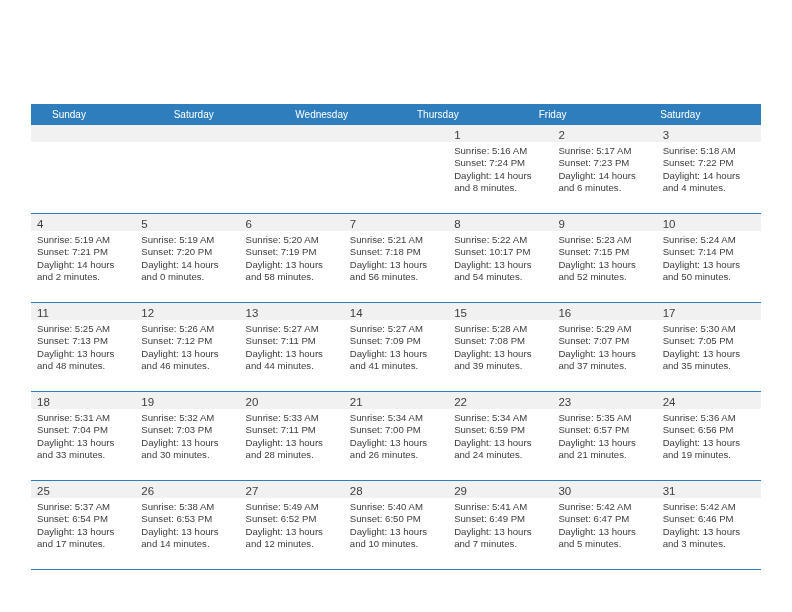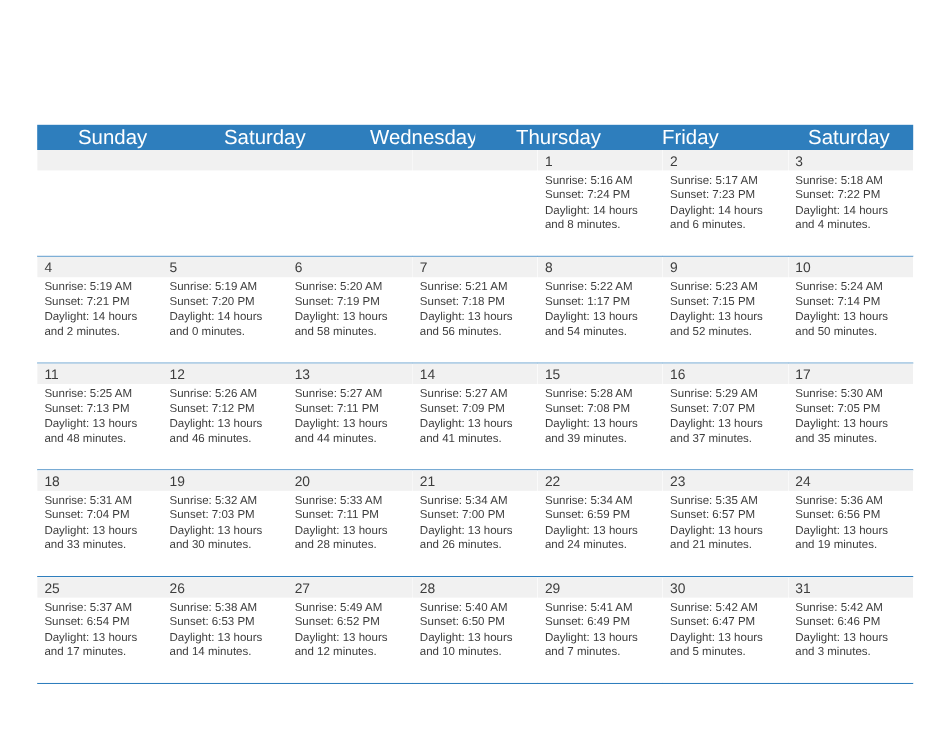--- a/index.html
+++ b/index.html
@@ -94,26 +94,25 @@
   .weekdays {
     display: flex;
     width: 730px;
     background: #2e7ebd;
   }
   .weekday {
     flex: 1 1 0;
     box-sizing: border-box;
     height: 21px;
     line-height: 21px;
-    padding-left: 6px;
+    padding-left: 21px;
     color: #ffffff;
-    font-size: 17px;
+    font-size: 10px;
     white-space: nowrap;
     overflow: hidden;
-    margin-left: 28px;
   }
 
   .week {
     display: flex;
     width: 730px;
     border-bottom: 1.5px solid #2e7ebd;
     box-sizing: border-box;
   }
   .week:first-of-type { }
   .day-cell {
@@ -243,21 +242,21 @@
               <div>Sunrise: 5:21 AM</div>
               <div>Sunset: 7:18 PM</div>
               <div>Daylight: 13 hours</div>
               <div>and 56 minutes.</div>
             </div>
           </div>
           <div class="day-cell">
             <div class="date-strip"><span class="date-num">8</span></div>
             <div class="day-info">
               <div>Sunrise: 5:22 AM</div>
-              <div>Sunset: 1:17 PM</div>
+              <div>Sunset: 10:17 PM</div>
               <div>Daylight: 13 hours</div>
               <div>and 54 minutes.</div>
             </div>
           </div>
           <div class="day-cell">
             <div class="date-strip"><span class="date-num">9</span></div>
             <div class="day-info">
               <div>Sunrise: 5:23 AM</div>
               <div>Sunset: 7:15 PM</div>
               <div>Daylight: 13 hours</div>

